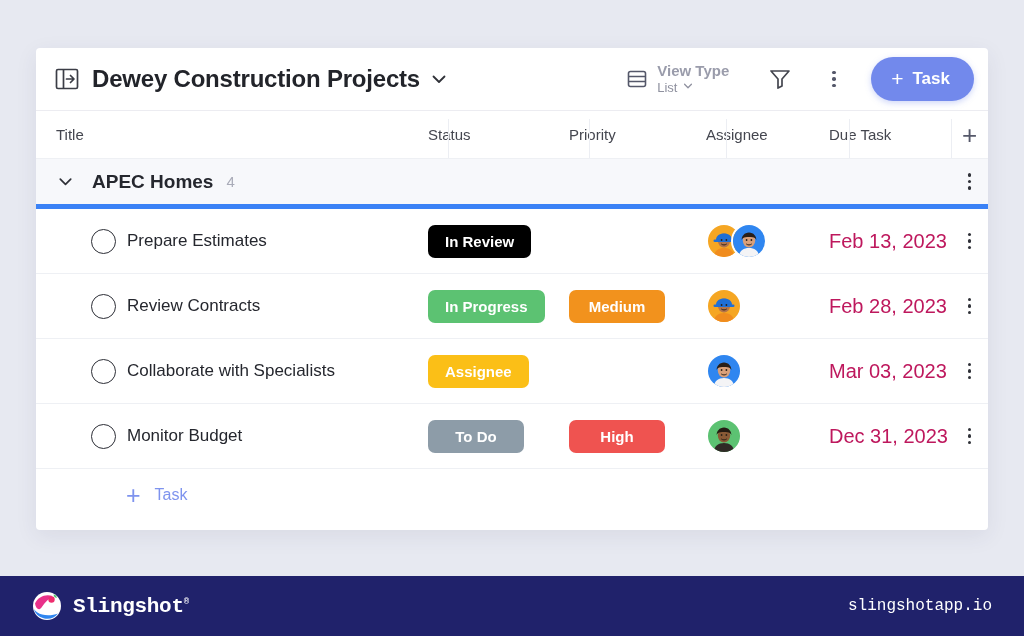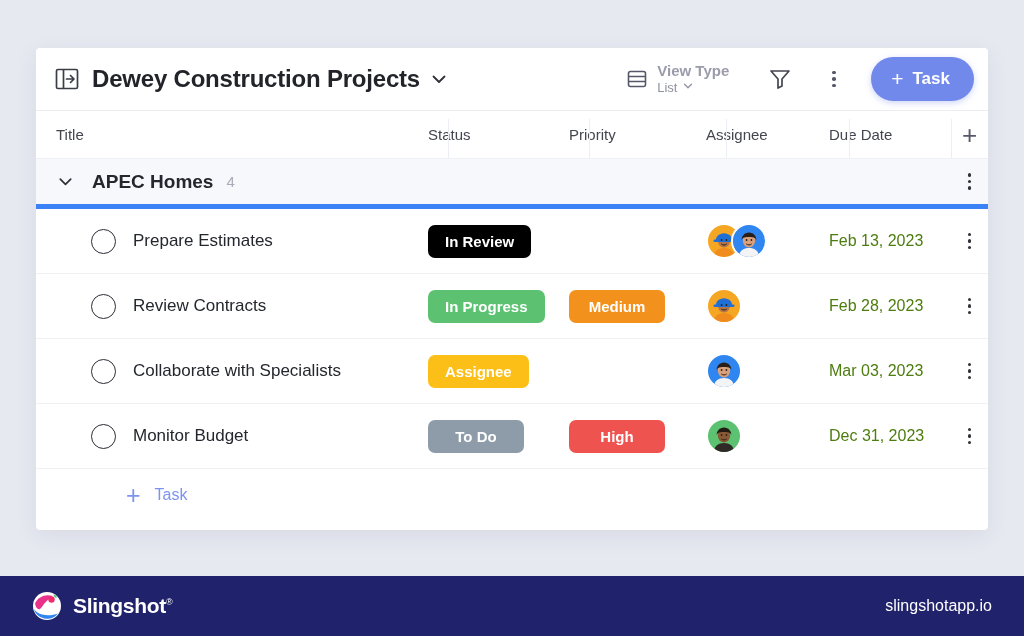--- a/index.html
+++ b/index.html
@@ -96,55 +96,56 @@
   
   .task-row {
     display: flex; align-items: center; height: 65px;
     border-bottom: 1px solid #eef0f4; background: #fff;
   }
   .task-title-cell { width: 392px; display: flex; align-items: center; padding-left: 20px; }
   .checkbox {
     width: 25px; height: 25px; border: 1.6px solid #2c2e36; border-radius: 50%;
     flex: 0 0 25px; margin-left: 35px; cursor: pointer; background: #fff;
   }
-  .task-name { font-size: 17px; color: #25272e; margin-left: 17px; }
+  .task-name { font-size: 17px; color: #25272e; margin-left: 11px; }
 
   .badge-cell { display: flex; align-items: center; }
   .badge {
     display: inline-flex; align-items: center; justify-content: center;
     height: 33px; min-width: 96px; padding: 0 17px;
     border-radius: 7px; color: #fff; font-size: 15px; font-weight: bold;
     white-space: nowrap;
   }
   .status-cell   { width: 141px; }
   .priority-cell { width: 137px; }
 
   .assignee-cell { width: 123px; display: flex; align-items: center; }
   .avatar {
     width: 36px; height: 36px; border-radius: 50%;
     border: 2px solid #fff; overflow: hidden; position: relative; flex: 0 0 36px;
   }
   .avatar + .avatar { margin-left: -11px; }
 
-  .due-cell { width: 122px; font-size: 16px; color: #4d7c0f; }
+  .due-cell { width: 122px; font-size: 20px; color: #be185d; }
   .row-menu { width: 37px; display: flex; align-items: center; justify-content: center; cursor: pointer; }
 
   
   .add-row {
     display: flex; align-items: center; height: 52px;
     padding-left: 90px; background: #fff;
   }
   .add-row-plus { font-size: 25px; color: #7e93ee; font-weight: 300; line-height: 1; }
   .add-row-label { font-size: 16px; color: #7e93ee; margin-left: 14px; }
 
   
   .brandbar {
     position: absolute; left: 0; bottom: 0; width: 1024px; height: 60px;
     background: #20226b; display: flex; align-items: center;
     padding: 0 32px;
+    font-family: Liberation Mono, monospace;
   }
   .brand-left { display: flex; align-items: center; gap: 11px; }
   .brand-logo { width: 30px; height: 30px; flex: 0 0 30px; }
   .brand-name { color: #fff; font-size: 21px; font-weight: bold; letter-spacing: -.3px; position: relative; }
   .brand-tm { font-size: 9px; vertical-align: super; font-weight: normal; }
   .brand-url { margin-left: auto; color: #fff; font-size: 16px; }
 </style>
 </head>
 <body>
 
@@ -217,21 +218,21 @@
       <div class="col-divider" style="left:412px"></div>
       <div class="col-divider" style="left:553px"></div>
       <div class="col-divider" style="left:690px"></div>
       <div class="col-divider" style="left:813px"></div>
       <div class="col-divider" style="left:915px"></div>
 
       <div class="cell c-title">Title</div>
       <div class="cell c-status">Status</div>
       <div class="cell c-priority">Priority</div>
       <div class="cell c-assignee">Assignee</div>
-      <div class="cell c-due">Due Date</div>
+      <div class="cell c-due">Due Task</div>
       <div class="cell c-menu">
         <span class="addcol-plus">+</span>
       </div>
     </div>
 
     <div class="group-row">
       <span class="group-caret">
         <svg viewBox="0 0 20 20" width="19" height="19" fill="none">
           <path d="M4.5 7.5 10 13l5.5-5.5" stroke="#2f3138" stroke-width="1.8" stroke-linecap="round" stroke-linejoin="round"></path>
         </svg>

